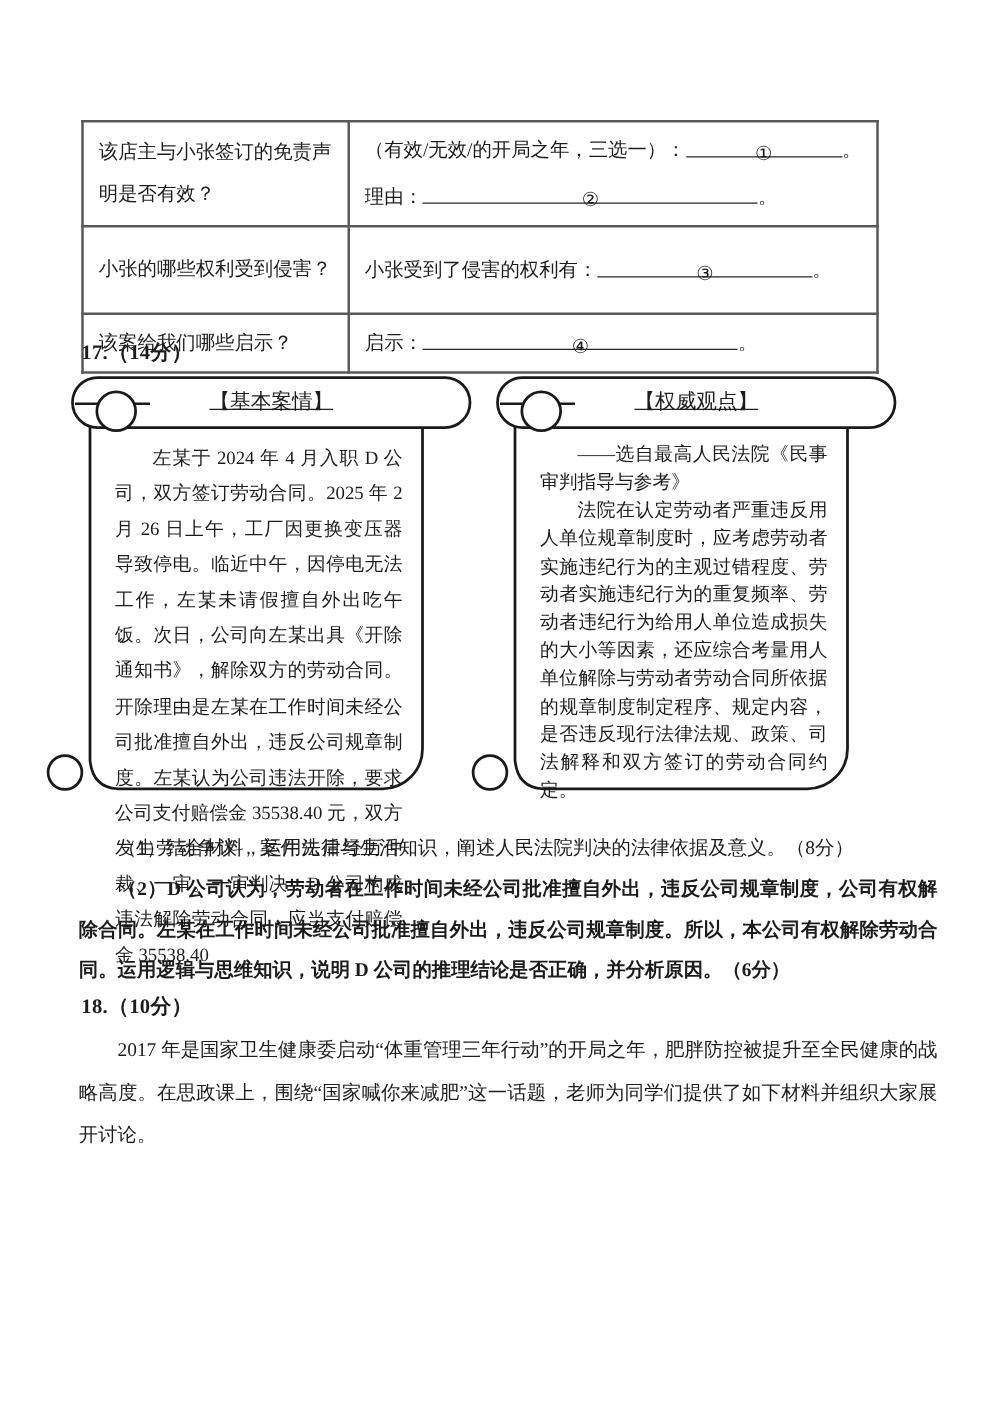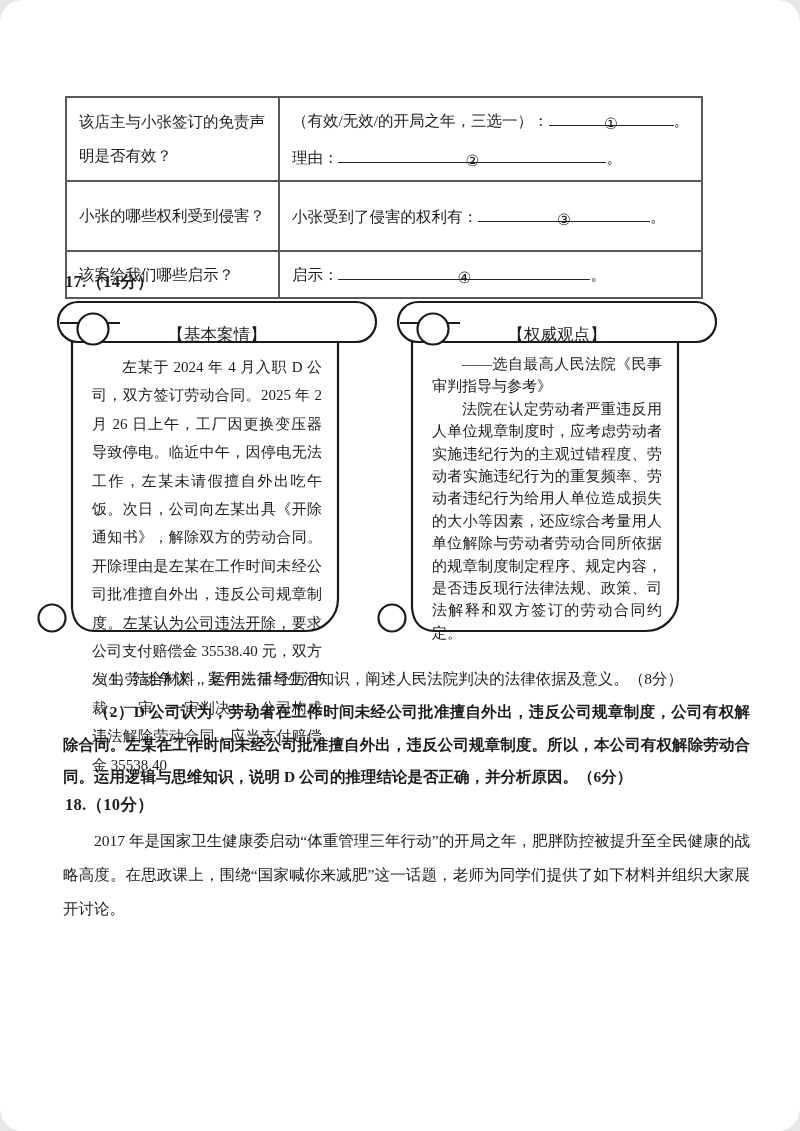--- a/index.html
+++ b/index.html
@@ -4,21 +4,20 @@
 <style>
   html,body{margin:0;padding:0;background:#e8e8e8;}
   .page{
     position:relative;
     width:800px;height:1131px;
     margin:0 auto;
     background:#ffffff;
     font-family:"Liberation Serif", serif;
     color:#1c1c1c;
     overflow:hidden;
-    border-radius:23px;
   }
 
   
   table.answer-table{
     position:absolute;left:65px;top:96px;
     width:638px;
     border-collapse:collapse;
     font-size:15.5px;
   }
   table.answer-table td{
@@ -63,21 +62,21 @@
   .q2-pos{top:696px;font-weight:bold;}
   .q18-intro-pos{top:824px;line-height:34px;}
 
   
   .scrolls-row{position:absolute;left:0;top:300px;width:800px;height:360px;}
   .scroll{position:absolute;top:0;width:344px;height:352px;}
   .scroll-left-pos{left:36px;}
   .scroll-right-pos{left:376px;}
   .scroll svg{position:absolute;left:0;top:0;}
   .scroll-title{
-    position:absolute;left:22px;top:22px;width:318px;
+    position:absolute;left:22px;top:8px;width:318px;
     text-align:center;
     font-size:16.5px;
     line-height:26px;
     text-decoration:underline;
   }
   .scroll-body{
     position:absolute;left:56px;top:53px;width:230px;
     font-size:15px;
     text-align:justify;
   }

